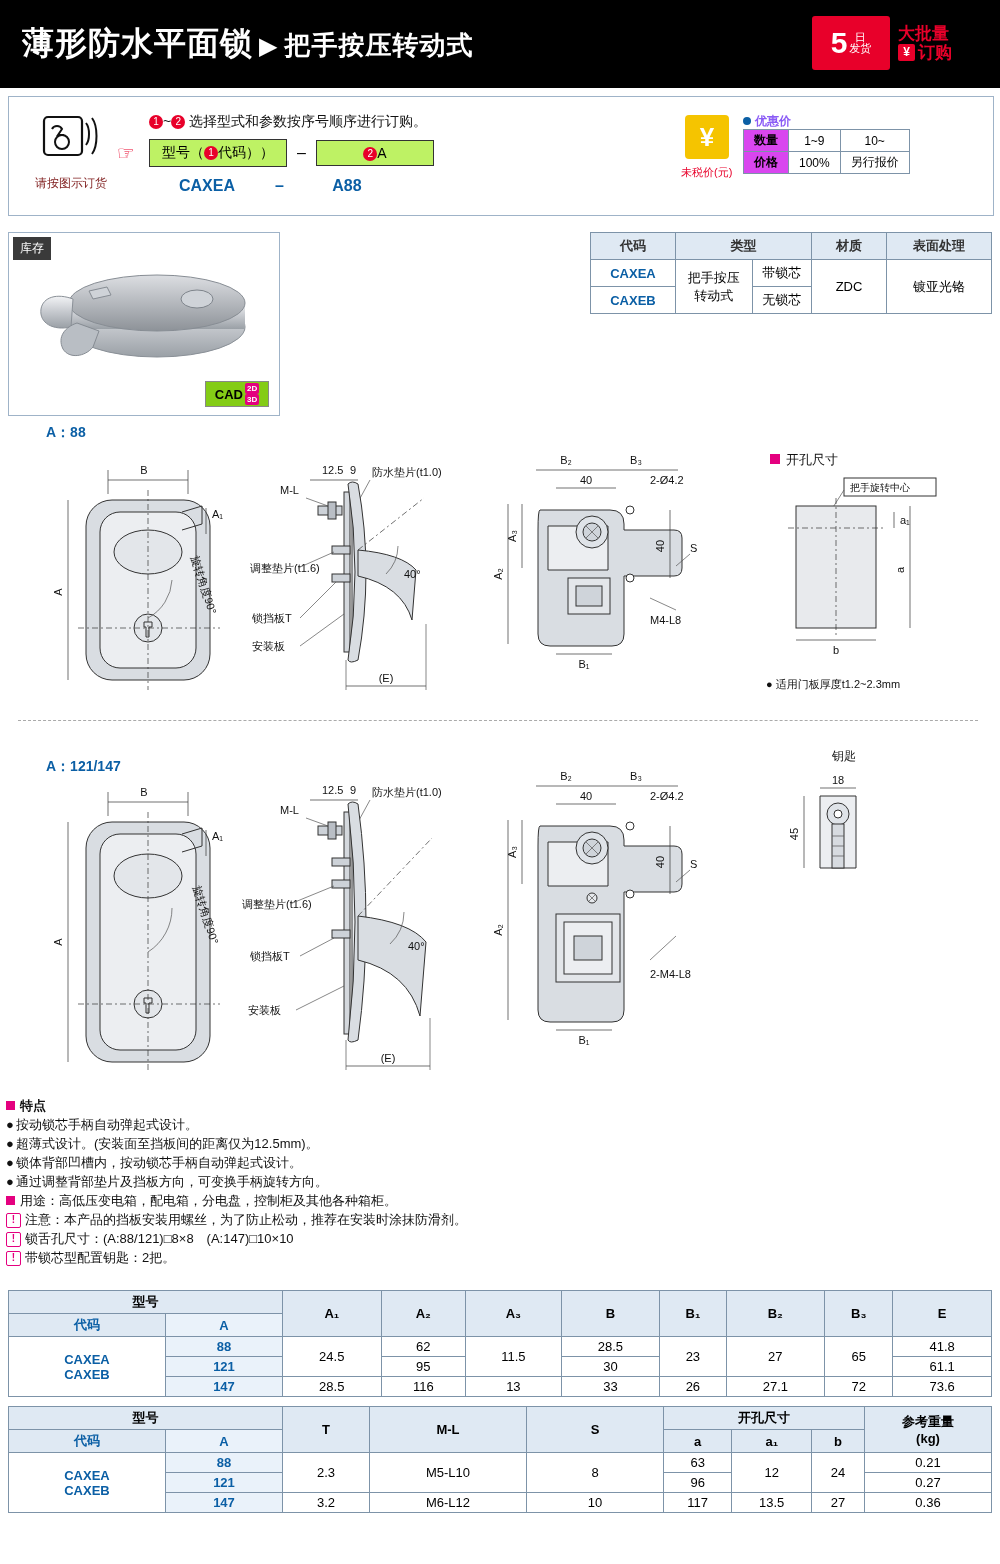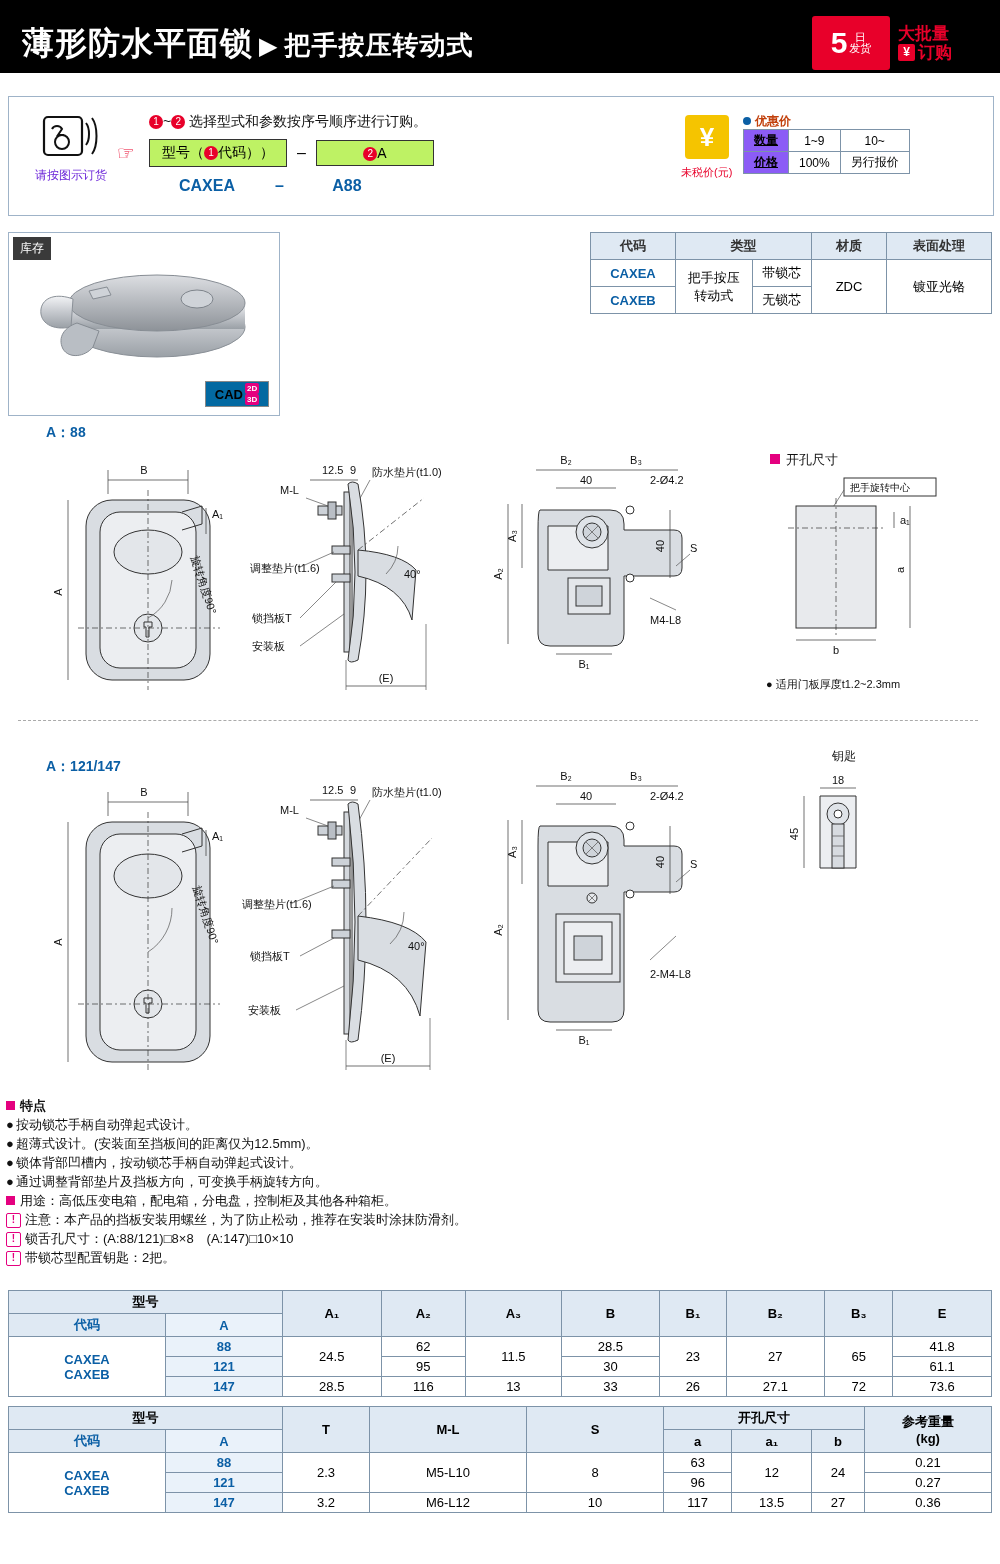--- a/index.html
+++ b/index.html
@@ -4,21 +4,21 @@
 <style>
   html,body{margin:0;padding:0;}
   body{
     width:1000px;height:1564px;background:#fff;
     font-family:"Liberation Sans","DejaVu Sans",sans-serif;
     color:#000;position:relative;overflow:hidden;
   }
   .page{position:relative;width:1000px;height:1564px;}
 
   
-  .header{position:absolute;left:0;top:0;width:1000px;height:73px;background:#000;}
+  .header{position:absolute;left:0;top:0;width:1000px;height:88px;background:#000;}
   .header-title{
     position:absolute;left:22px;top:22px;
     color:#fff;font-size:32px;font-weight:bold;letter-spacing:1px;
     white-space:nowrap;
   }
   .header-title .arrow{color:#fff;font-size:24px;padding:0 6px;}
   .header-sub{font-size:26px;}
   .badge-5day{
     position:absolute;right:110px;top:16px;width:78px;height:54px;
     background:#e8002a;border-radius:3px;color:#fff;
@@ -32,44 +32,44 @@
     display:flex;flex-direction:column;justify-content:center;
   }
   .badge-bulk .line2{display:flex;align-items:center;gap:3px;}
   .bulk-icon{display:inline-block;width:17px;height:17px;background:#e8002a;color:#fff;font-size:12px;text-align:center;line-height:17px;border-radius:2px;}
 
   
   .order{position:absolute;left:8px;top:96px;width:984px;height:118px;border:1px solid #9fb3c8;background:#fff;}
   .phone-box{position:absolute;left:14px;top:10px;width:96px;height:96px;text-align:center;}
   .phone-ico{width:58px;height:54px;margin:2px auto 0;position:relative;}
   .phone-ico svg{display:block;}
-  .phone-cap{font-size:12px;color:#6d28d9;margin-top:4px;}
+  .phone-cap{font-size:12px;color:#7f1d1d;margin-top:12px;}
   .hand{position:absolute;left:108px;top:44px;color:#e8002a;font-size:20px;}
   .order-note{position:absolute;left:140px;top:16px;font-size:14px;color:#111;}
   .circ{display:inline-block;width:14px;height:14px;border-radius:50%;background:#e8002a;color:#fff;font-size:10px;line-height:14px;text-align:center;vertical-align:1px;}
   .model-row{position:absolute;left:140px;top:42px;display:flex;align-items:center;gap:10px;}
   .mbox{border:1px solid #333;padding:4px 12px;font-size:14px;background:#bef264;min-width:92px;text-align:center;}
   .dash{font-size:16px;}
   .code-row{position:absolute;left:140px;top:80px;display:flex;align-items:center;gap:10px;color:#0b5fa5;font-weight:bold;font-size:16px;}
   .code-row .c1{min-width:116px;text-align:center;}
   .code-row .c2{min-width:106px;text-align:center;}
   .price-area{position:absolute;right:8px;top:10px;width:300px;height:96px;}
   .yen{position:absolute;left:0;top:8px;width:44px;height:44px;background:#f5c400;border-radius:4px;color:#fff;font-size:26px;font-weight:bold;text-align:center;line-height:44px;}
   .untax{position:absolute;left:-4px;top:58px;font-size:11px;color:#e8002a;}
-  .disc{position:absolute;left:58px;top:6px;font-size:12px;color:#c2410c;font-weight:bold;}
+  .disc{position:absolute;left:58px;top:6px;font-size:12px;color:#8b5cf6;font-weight:bold;}
   .disc .dot{display:inline-block;width:8px;height:8px;background:#0b5fa5;border-radius:50%;margin-right:4px;}
   .ptable{position:absolute;left:58px;top:22px;border-collapse:collapse;font-size:12px;}
   .ptable td{border:1px solid #7d93a8;padding:2px 10px;text-align:center;}
-  .ptable td.h{background:#8b5cf6;font-weight:bold;text-decoration:underline;}
+  .ptable td.h{background:#d946ef;font-weight:bold;}
 
   
   .photo{position:absolute;left:8px;top:232px;width:270px;height:182px;border:1px solid #9fb3c8;background:#fff;}
   .stock{position:absolute;left:4px;top:4px;background:#3a3a3a;color:#fff;font-size:12px;padding:3px 7px;}
   .lockimg{position:absolute;left:28px;top:32px;}
-  .cadbadge{position:absolute;right:10px;bottom:8px;width:62px;height:24px;border:1px solid #888;background:#0369a1;font-size:13px;font-weight:bold;display:flex;align-items:center;justify-content:center;gap:2px;}
+  .cadbadge{position:absolute;right:10px;bottom:8px;width:62px;height:24px;border:1px solid #888;background:#84cc16;font-size:13px;font-weight:bold;display:flex;align-items:center;justify-content:center;gap:2px;}
   .cadbadge .pink{background:#e4007f;color:#fff;font-size:8px;line-height:9px;padding:1px 2px;border-radius:2px;}
 
   .spec{position:absolute;left:590px;top:232px;width:402px;border-collapse:collapse;font-size:13px;}
   .spec th,.spec td{border:1px solid #7d93a8;text-align:center;padding:4px 2px;}
   .spec th{background:#dfe9f3;font-weight:bold;color:#333;}
   .spec td.code{color:#0b5fa5;font-weight:bold;}
 
   
   .dwg-label{position:absolute;color:#0b5fa5;font-size:14px;font-weight:bold;}
   .divider{position:absolute;left:18px;top:720px;width:960px;border-top:1px dashed #aaa;}

